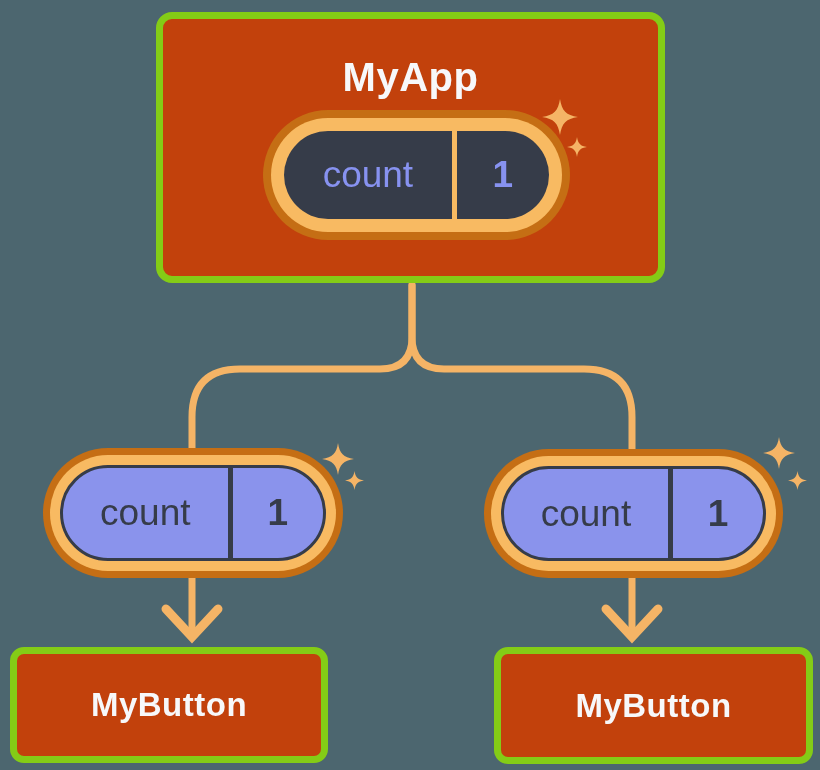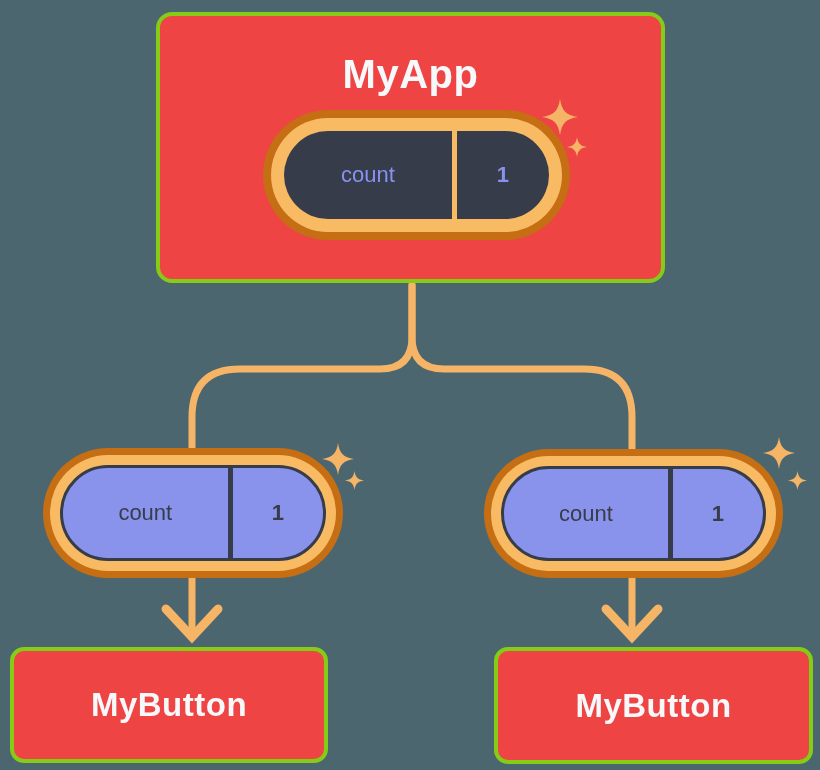--- a/index.html
+++ b/index.html
@@ -3,21 +3,21 @@
 <meta charset="utf-8">
 <style>
   html,body{margin:0;padding:0;background:#4C666F;}
   #canvas{
     position:relative;width:820px;height:770px;overflow:hidden;
     background:#4C666F;
     font-family:"Liberation Sans", sans-serif;
   }
   
   .node{
-    position:absolute;background:#ef4444;border:4px solid #84cc16;
+    position:absolute;background:#c2410c;border:7px solid #84cc16;
     border-radius:16px;box-sizing:border-box;z-index:2;
   }
   .node-title{
     color:#F7F8FA;font-weight:600;text-align:center;
     letter-spacing:0.5px;
   }
   #root-node .node-title{font-size:40px;margin-top:36px;}
   .leaf-node{display:flex;align-items:center;justify-content:center;}
   .leaf-node .node-title{font-size:33px;}
 
@@ -41,21 +41,21 @@
   .pill.state .divider{background:#F8BA62;}
   
   .pill.prop{padding:7px;}
   .pill.prop .pill-mid{padding:10px;}
   .pill.prop .pill-inner{background:#8A93EC;border:3px solid #363C49;}
   .pill.prop .seg{color:#363C49;}
   .pill.prop .divider{background:#363C49;}
 
   .seg{
     display:flex;align-items:center;justify-content:center;
-    font-size:22px;
+    font-size:37px;
   }
   .seg.key{flex:1.82;font-weight:400;}
   .seg.val{flex:1;font-weight:700;}
   .divider{width:5px;}
 
   
   #wires{position:absolute;left:0;top:0;z-index:1;}
   .sparkle{position:absolute;z-index:4;}
 </style>
 </head>

